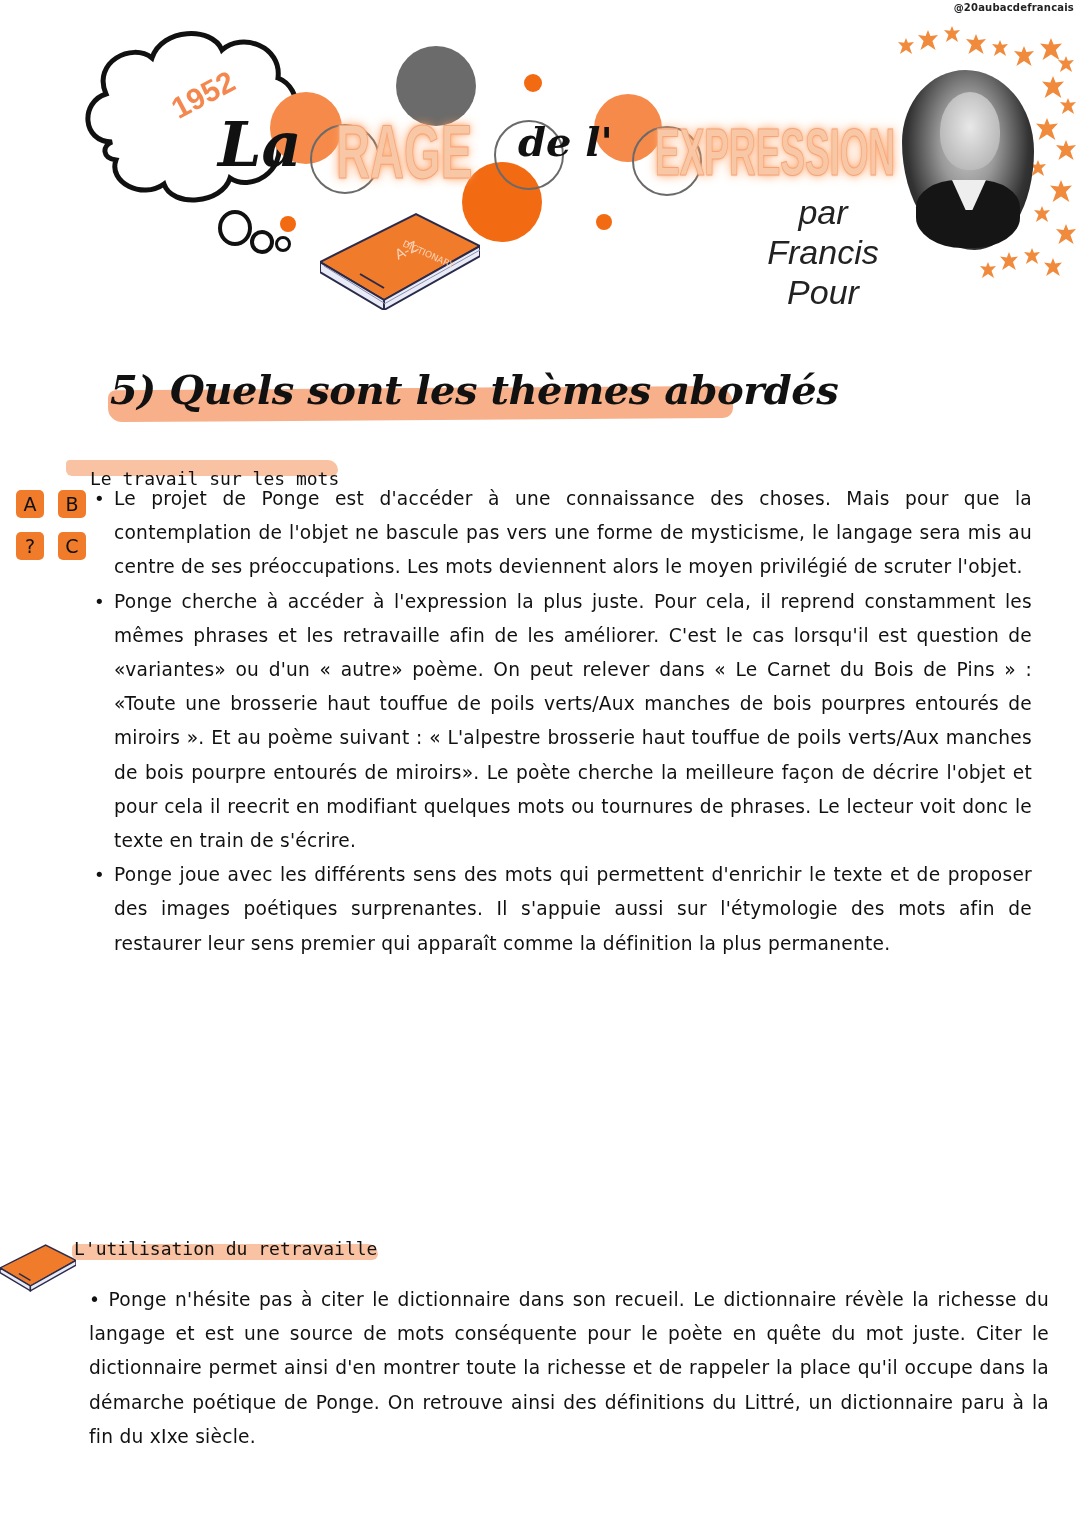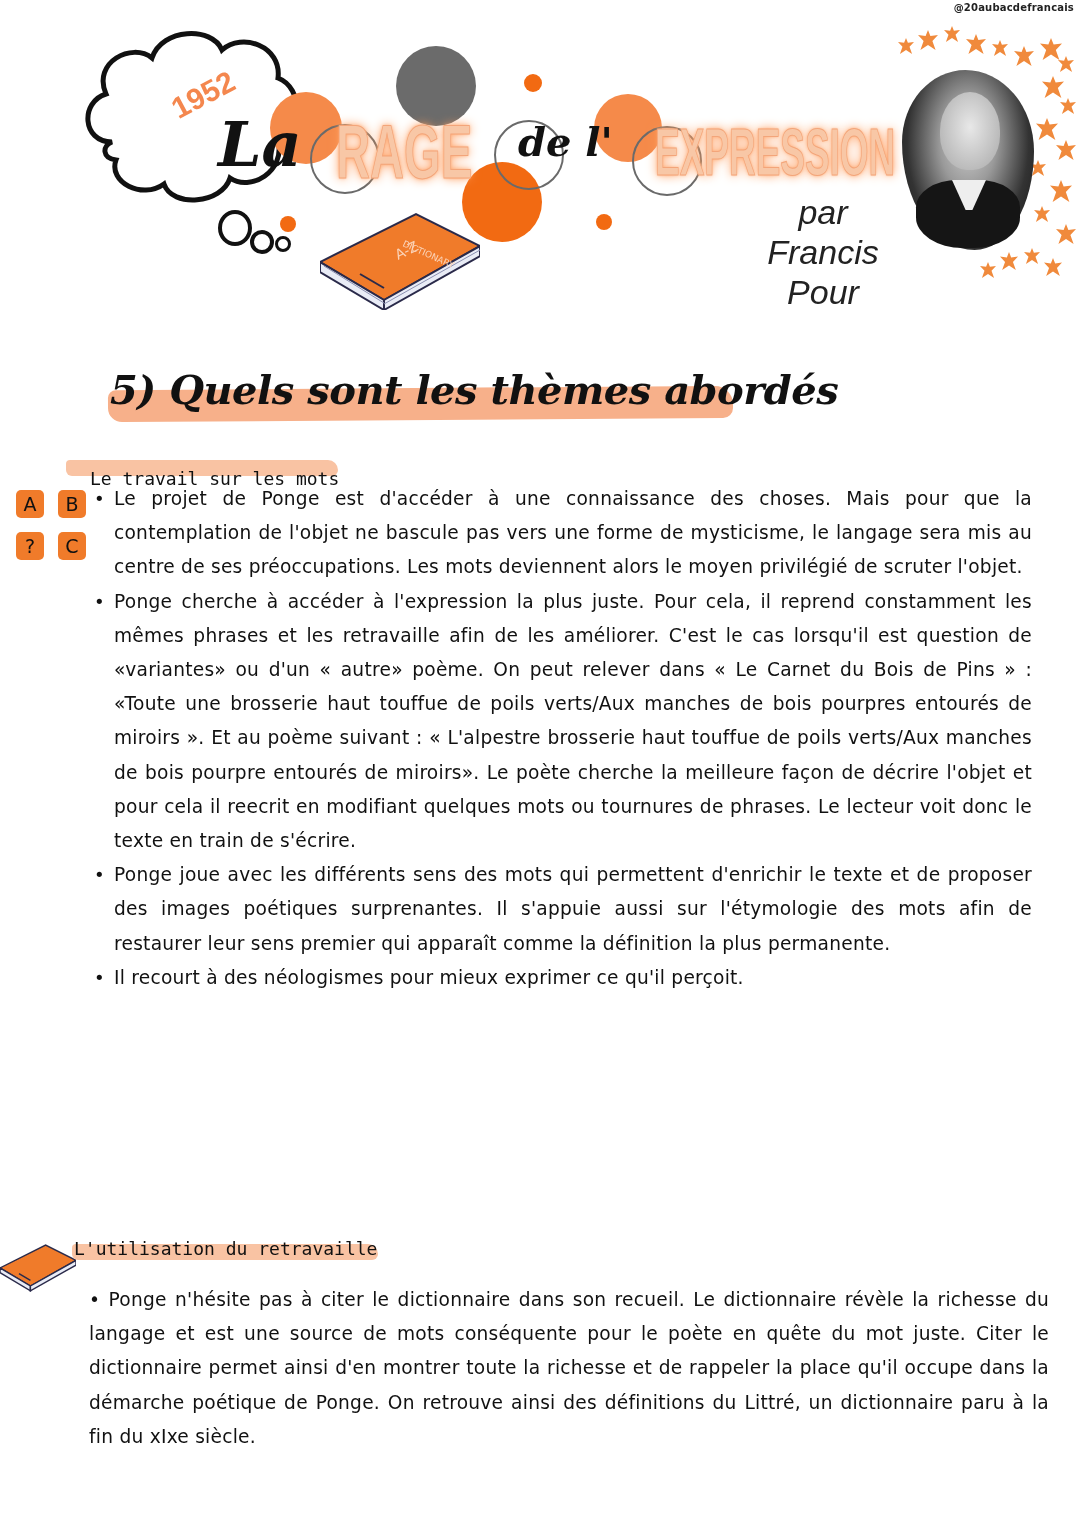--- a/index.html
+++ b/index.html
@@ -134,21 +134,20 @@
   <div class="abc" style="left:16px;top:490px">A</div>
   <div class="abc" style="left:58px;top:490px">B</div>
   <div class="abc" style="left:16px;top:532px">?</div>
   <div class="abc" style="left:58px;top:532px">C</div>
 </div>
 
 <ul class="bullet-list">
   <li>Le projet de Ponge est d'accéder à une connaissance des choses. Mais pour que la contemplation de l'objet ne bascule pas vers une forme de mysticisme, le langage sera mis au centre de ses préoccupations. Les mots deviennent alors le moyen privilégié de scruter l'objet.</li>
   <li>Ponge cherche à accéder à l'expression la plus juste. Pour cela, il reprend constamment les mêmes phrases et les retravaille afin de les améliorer. C'est le cas lorsqu'il est question de «variantes» ou d'un « autre» poème. On peut relever dans « Le Carnet du Bois de Pins » : «Toute une brosserie haut touffue de poils verts/Aux manches de bois pourpres entourés de miroirs ». Et au poème suivant : « L'alpestre brosserie haut touffue de poils verts/Aux manches de bois pourpre entourés de miroirs». Le poète cherche la meilleure façon de décrire l'objet et pour cela il reecrit en modifiant quelques mots ou tournures de phrases. Le lecteur voit donc le texte en train de s'écrire.</li>
   <li>Ponge joue avec les différents sens des mots qui permettent d'enrichir le texte et de proposer des images poétiques surprenantes. Il s'appuie aussi sur l'étymologie des mots afin de restaurer leur sens premier qui apparaît comme la définition la plus permanente.</li>
-  <li>Il recourt à des néologismes pour mieux exprimer ce qu'il perçoit.</li>
 </ul>
 
 <svg class="abs" style="left:0;top:1236px" width="76" height="62" viewBox="0 0 160 100">
   <polygon points="0,52 96,4 160,36 64,90" fill="#f07b2a" stroke="#2a2a4a" stroke-width="3"></polygon>
   <polygon points="0,52 0,62 64,100 64,90" fill="#e9ecf6" stroke="#2a2a4a" stroke-width="3"></polygon>
   <polygon points="64,90 160,36 160,46 64,100" fill="#e9ecf6" stroke="#2a2a4a" stroke-width="3"></polygon>
   <line x1="40" y1="64" x2="64" y2="78" stroke="#2a2a4a" stroke-width="3"></line>
 </svg>
 <div class="sub-hl" style="left:72px;top:1244px;width:306px;"></div>
 <h2 class="sub" style="left:74px;top:1238px;margin:0;font-weight:normal">L'utilisation du retravaille</h2>

